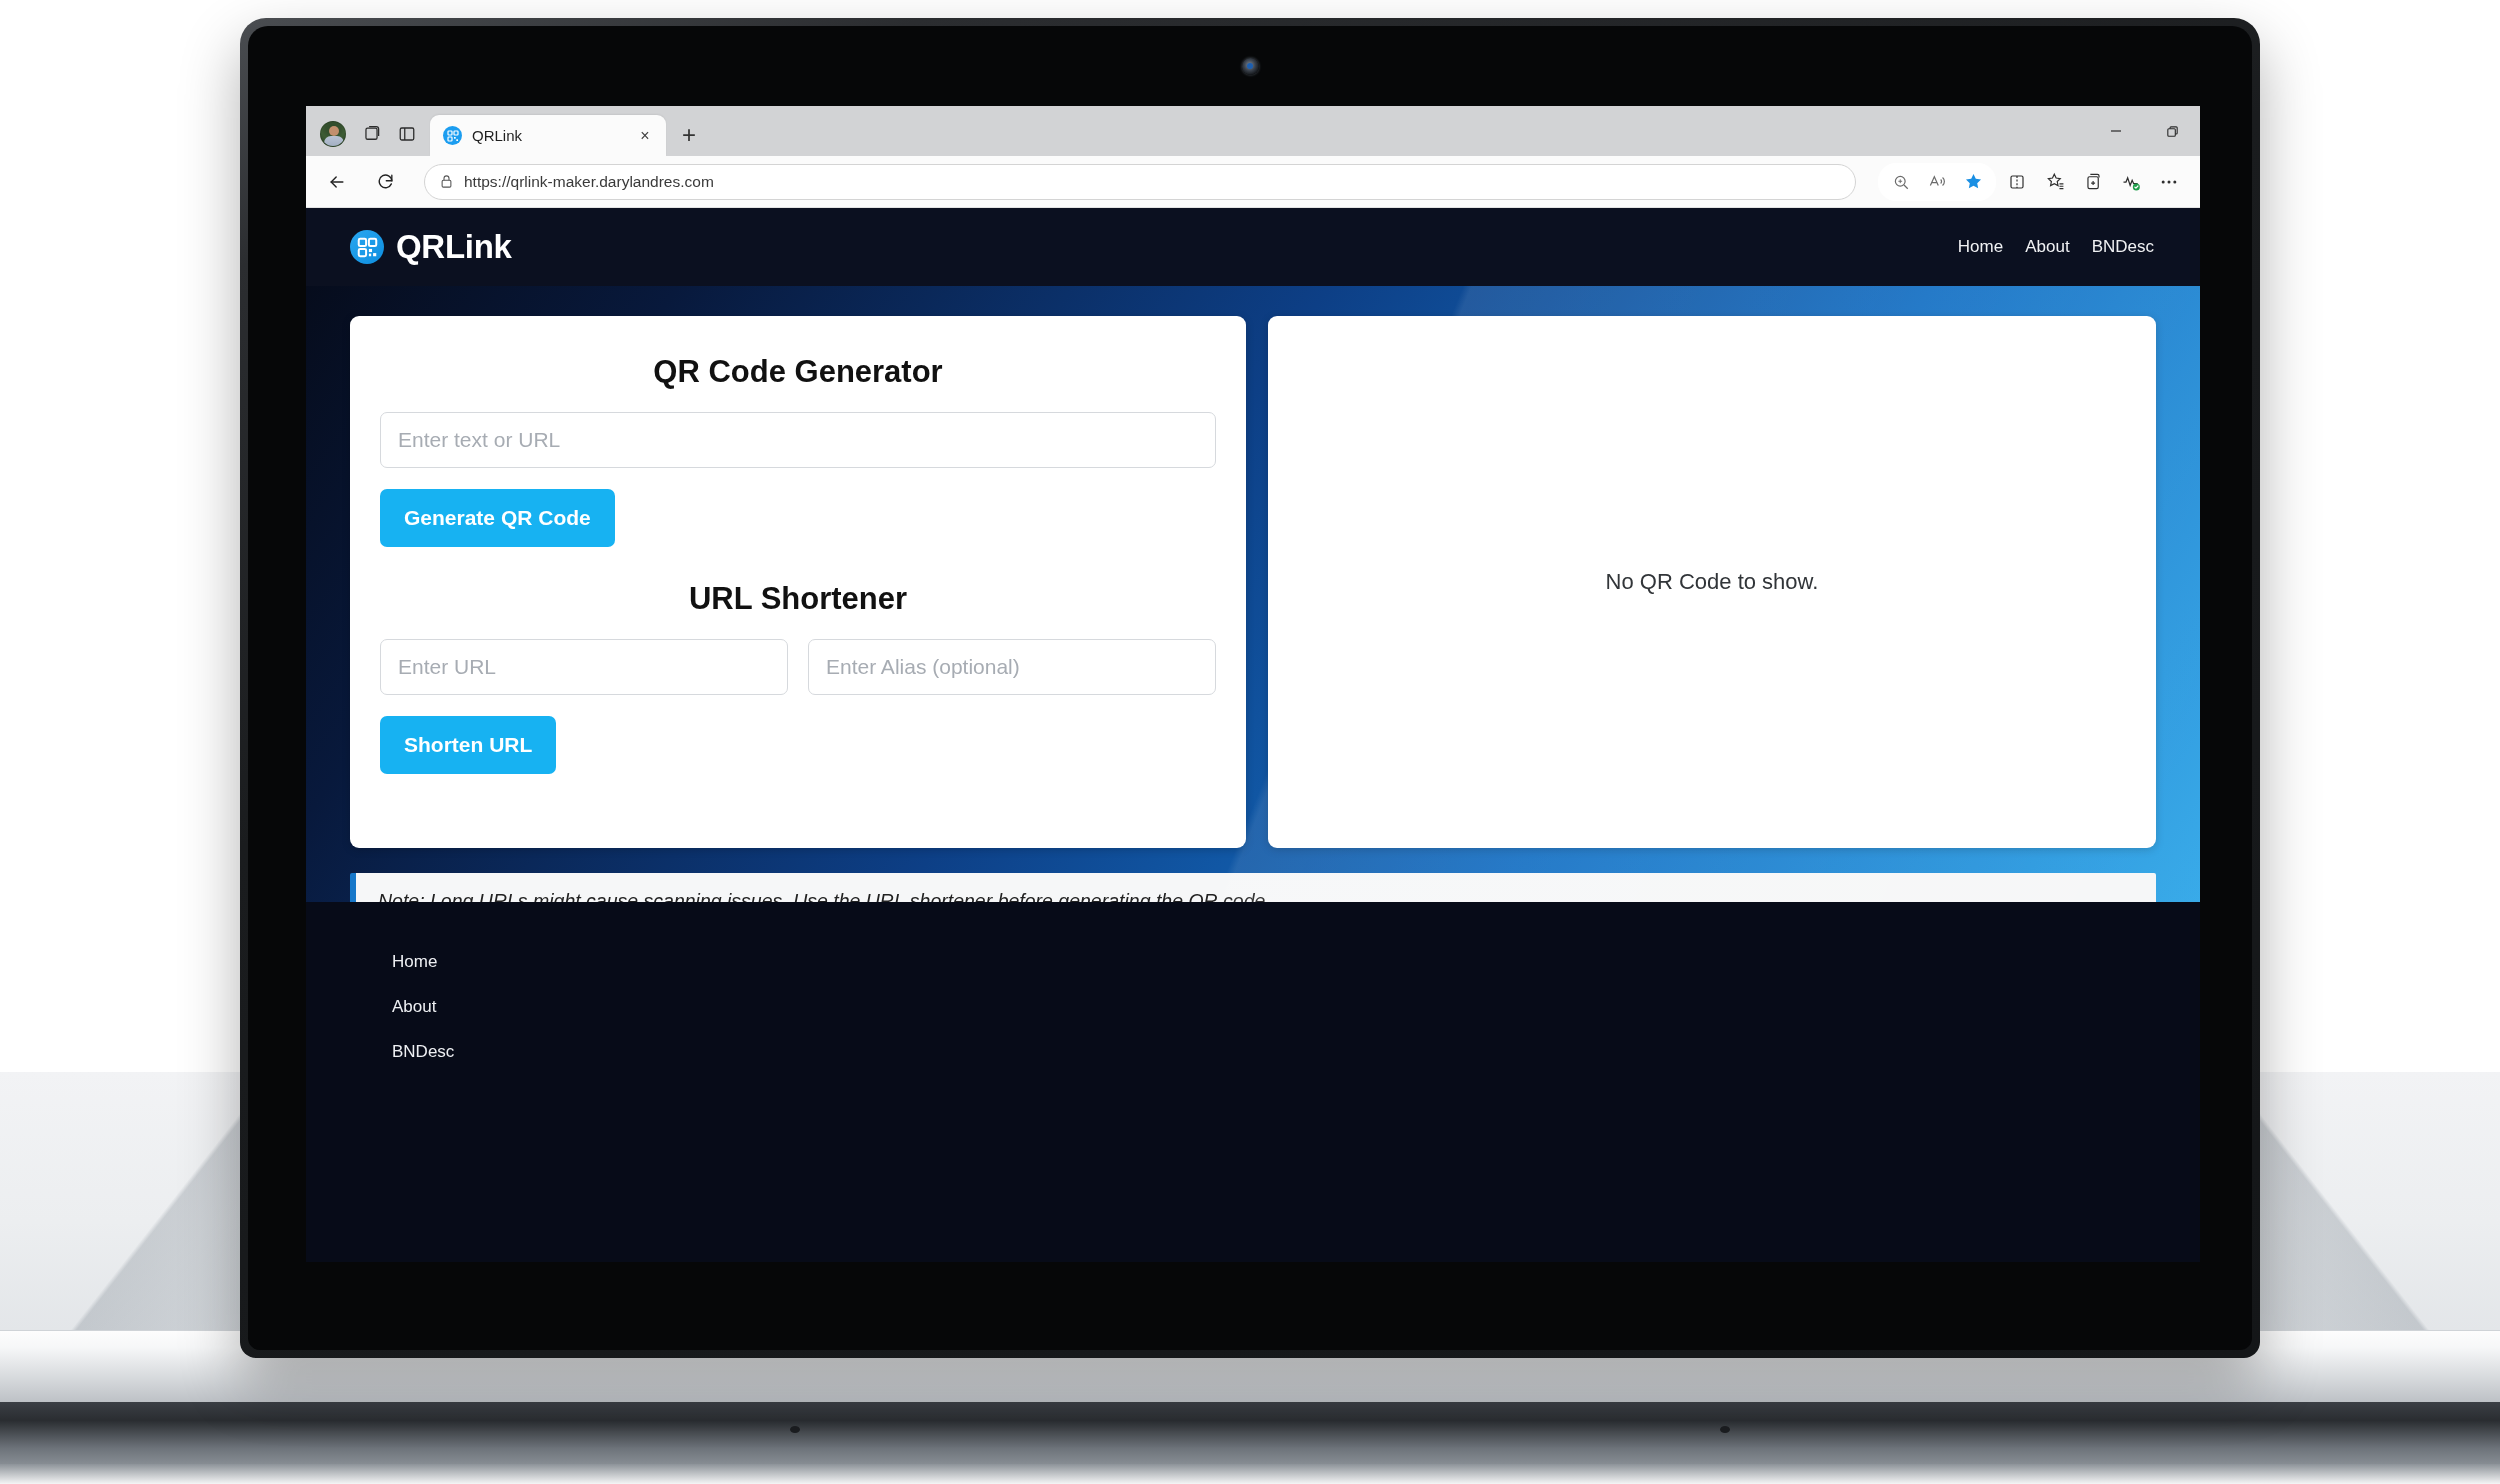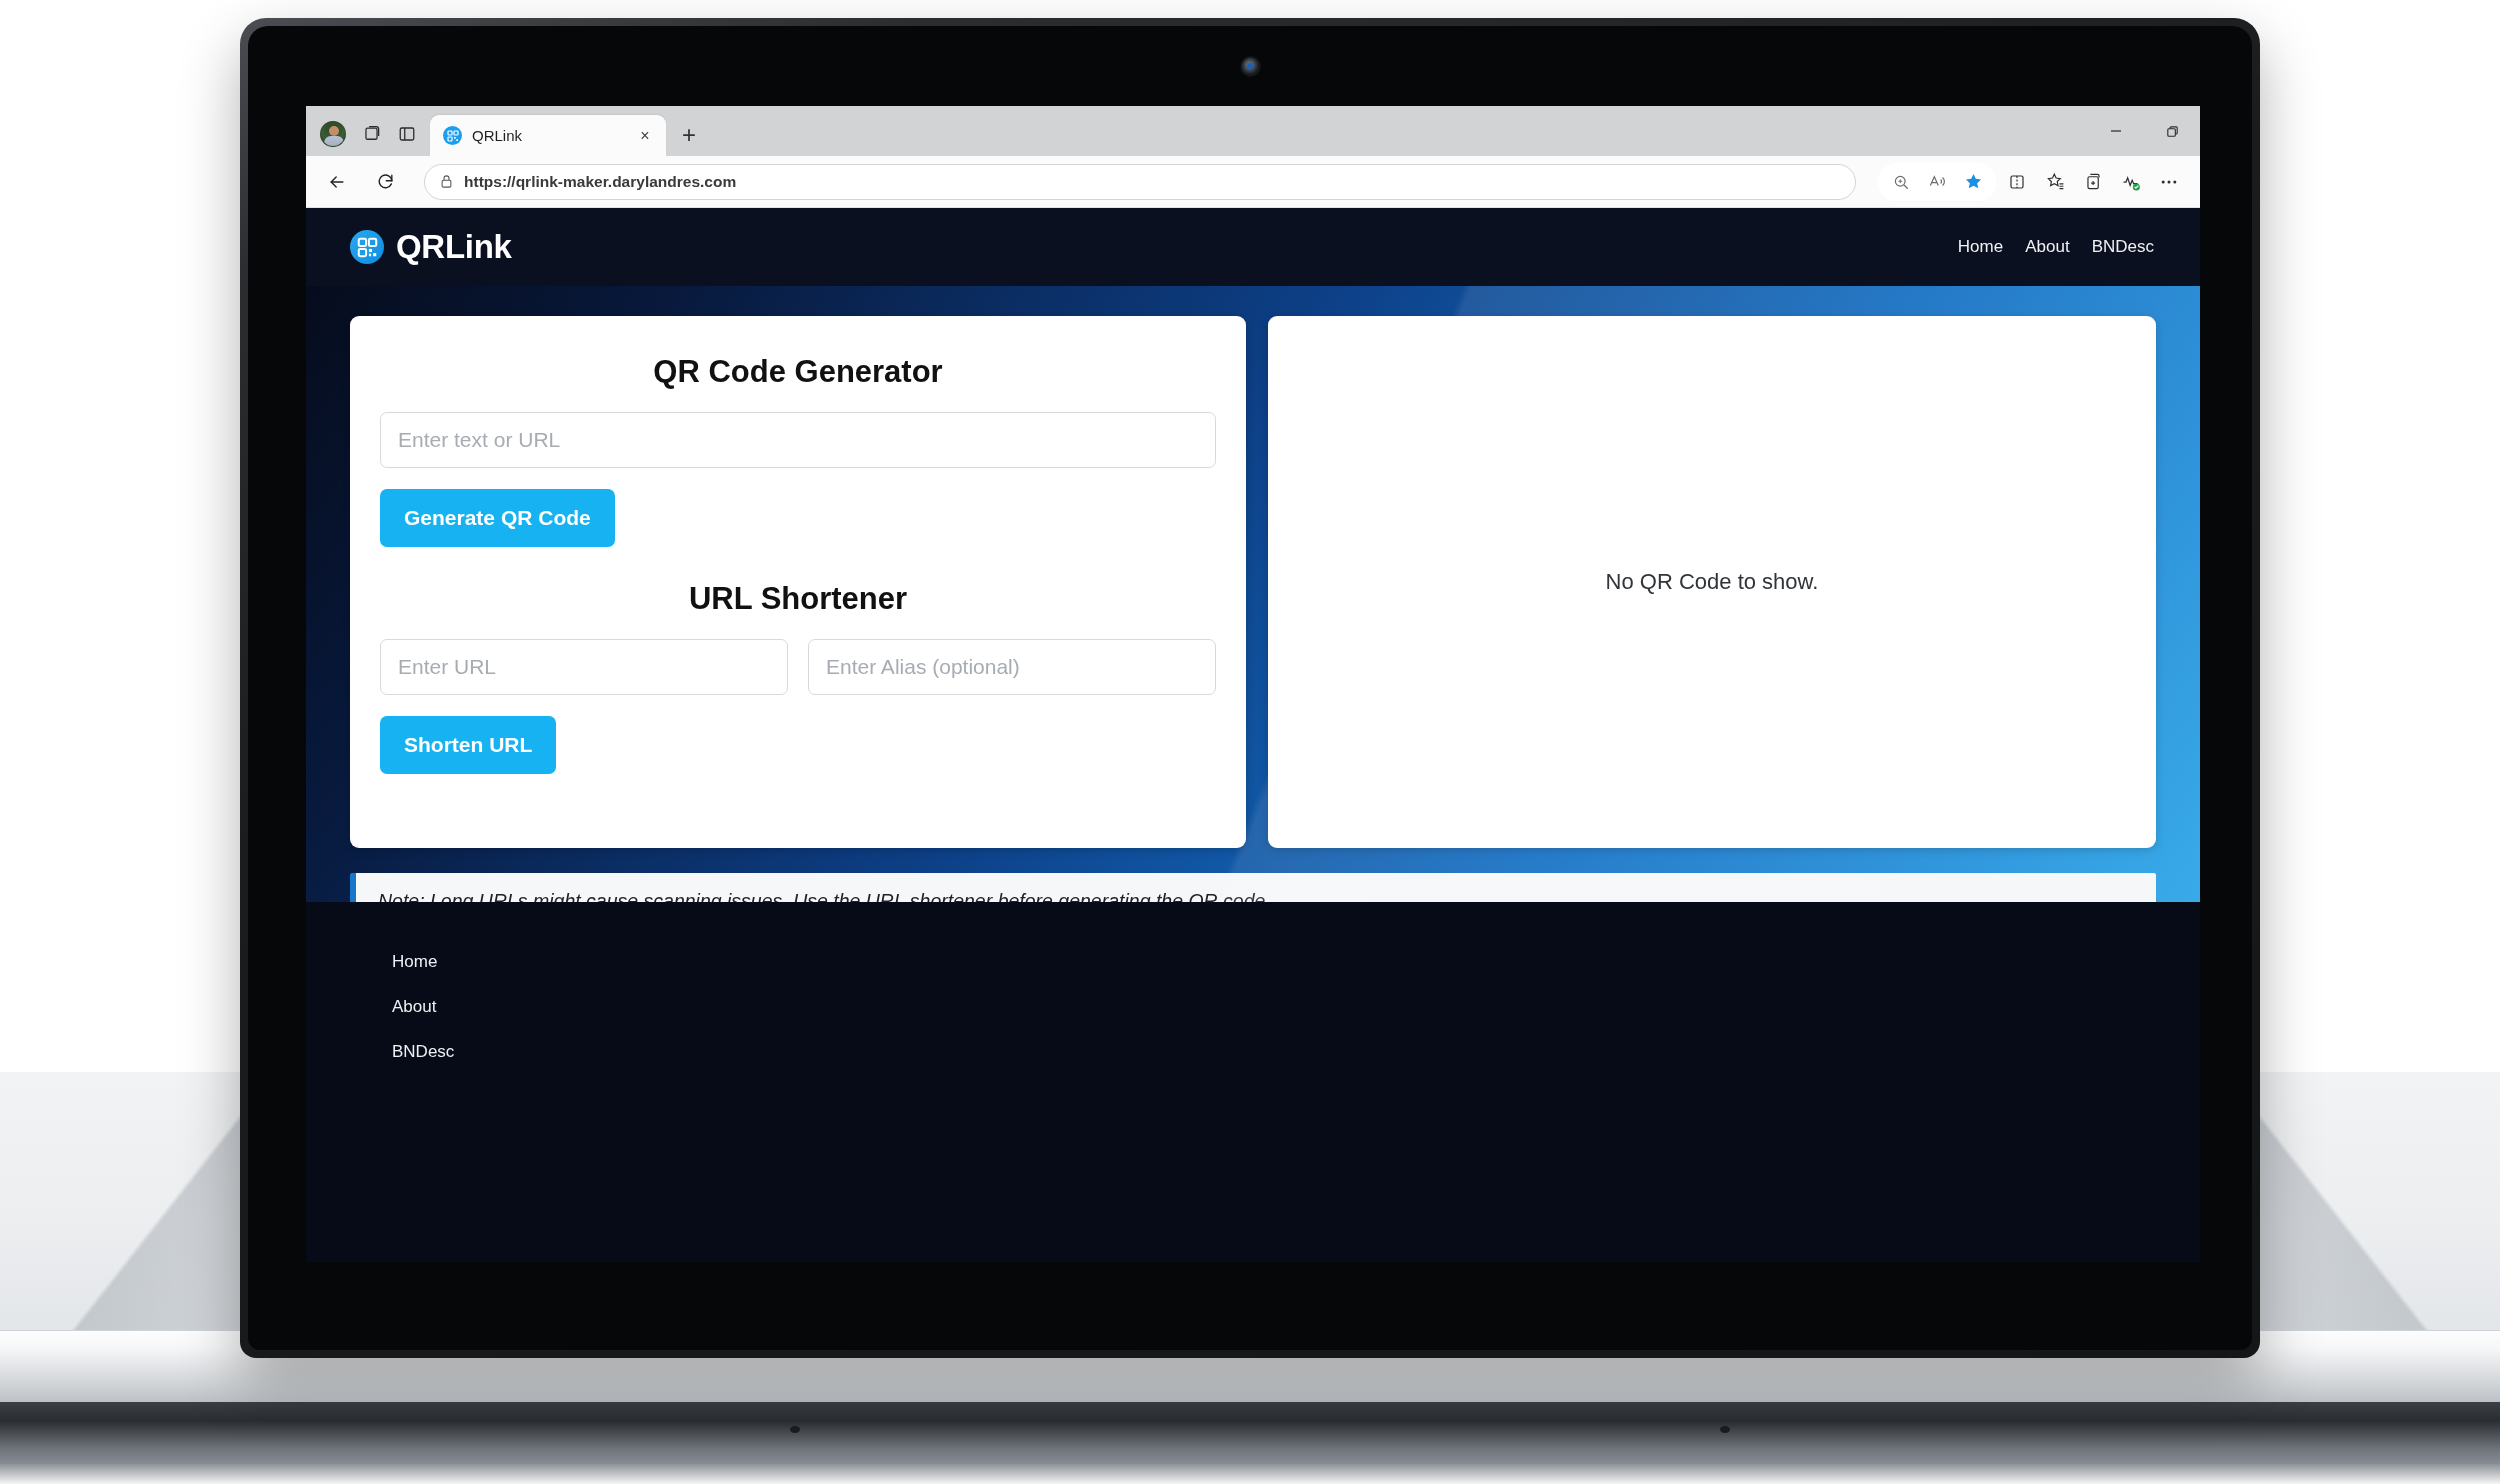--- a/index.html
+++ b/index.html
@@ -111,21 +111,20 @@
   .tab-close { font-size: 16px; color: #444; width: 22px; text-align: center; line-height: 1; }
   .newtab { font-size: 24px; color: #333; margin: 0 0 9px 16px; line-height: 1; font-weight: 300; }
   .wincontrols {
     position: absolute; right: 0; top: 0; height: 50px; display: flex; align-items: center; gap: 0;
   }
   .winbtn { width: 56px; height: 50px; display: flex; align-items: center; justify-content: center; color: #2b2b2b; }
 
   .navbar-chrome {
     height: 52px; background: #fbfbfb; display: flex; align-items: center; gap: 14px; padding: 0 14px;
     border-bottom: 1px solid #e3e3e3;
-    font-weight: bold;
   }
   .navico { width: 34px; height: 34px; display: flex; align-items: center; justify-content: center; color: #222; flex: none; }
   .omnibox {
     flex: 1; height: 36px; background: #fff; border: 1px solid #d4d4d4; border-radius: 18px;
     display: flex; align-items: center; gap: 10px; padding: 0 14px; margin: 0 8px;
   }
   .omnibox .url { font-size: 15.5px; color: #3a3a3a; white-space: nowrap; }
   .omni-right { display: flex; align-items: center; gap: 4px; }
   .pill {
     display: flex; align-items: center; gap: 2px; background: #fff; border-radius: 18px; padding: 2px 6px;

